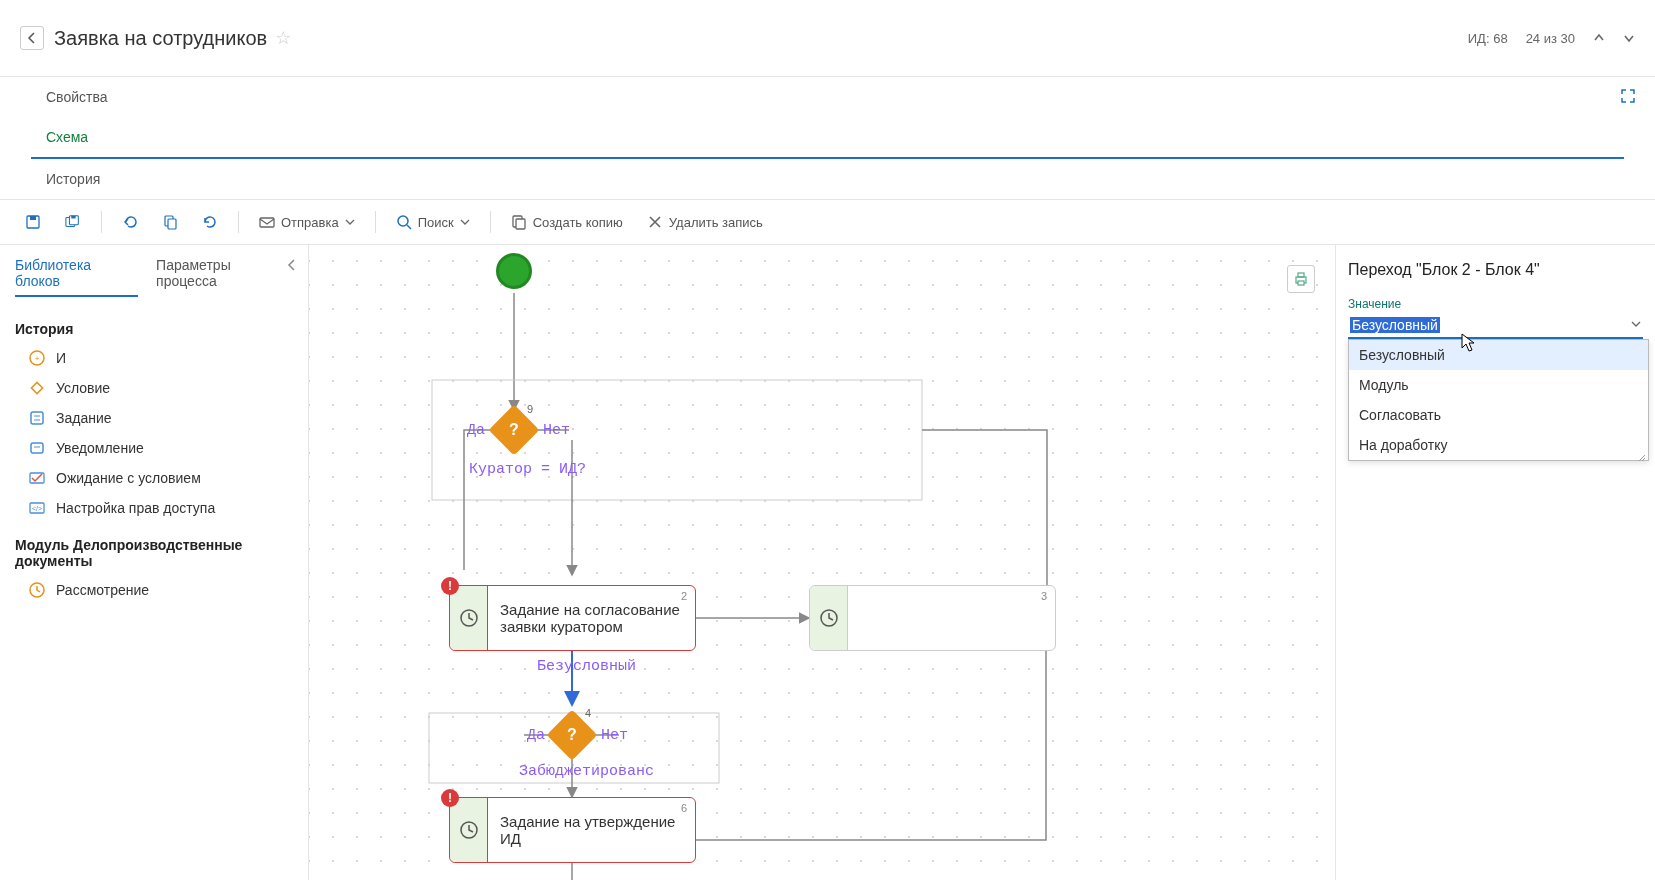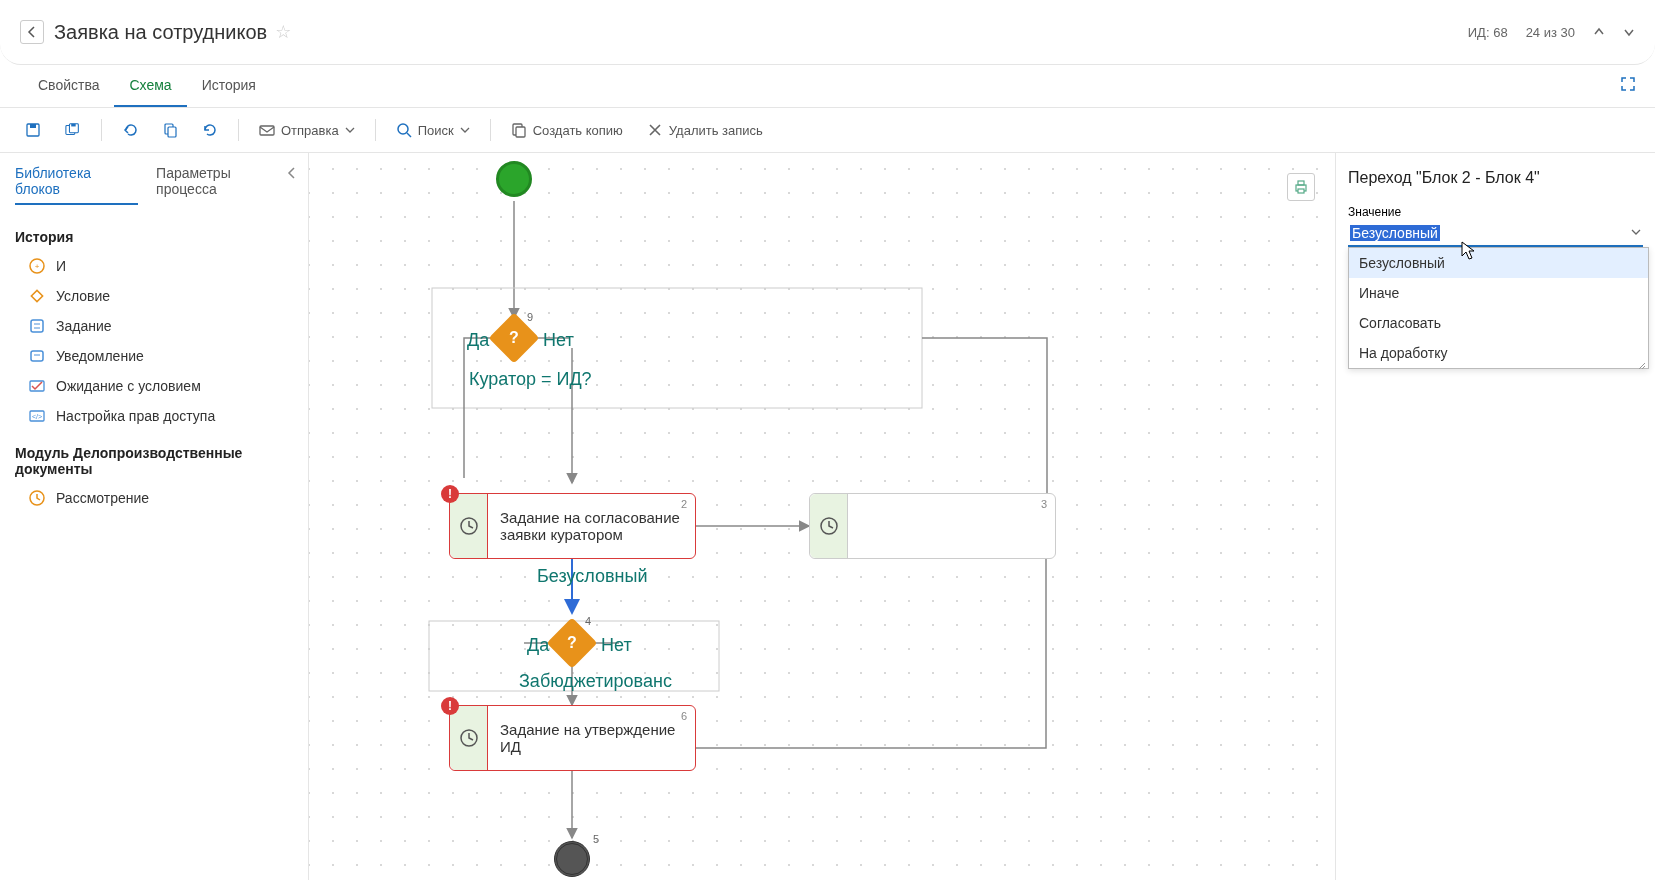--- a/index.html
+++ b/index.html
@@ -1,27 +1,27 @@
 <!DOCTYPE html>
 <html><head>
 <meta charset="utf-8">
 <style>
 * { box-sizing: border-box; margin: 0; padding: 0; font-family: -apple-system, BlinkMacSystemFont, "Segoe UI", Arial, sans-serif; }
 body { background: #fff; color: #333; font-size: 14px; width: 1655px; height: 880px; overflow: hidden; position: relative; }
 
 
-.header { display: flex; align-items: center; padding: 20px 20px; border-bottom: 1px solid #e5e5e5; border-radius: 21px; }
+.header { display: flex; align-items: center; padding: 26px 20px; border-bottom: 1px solid #e5e5e5; }
 .back-btn { width: 24px; height: 24px; border: 1px solid #ccc; border-radius: 3px; display: flex; align-items: center; justify-content: center; margin-right: 10px; cursor: pointer; }
 .title { font-size: 20px; font-weight: 400; color: #333; }
 .star-icon { color: #ccc; margin-left: 8px; font-size: 18px; cursor: pointer; }
 .header-right { margin-left: auto; display: flex; align-items: center; gap: 18px; color: #666; font-size: 13px; }
 .hdr-icon-btn { cursor: pointer; color: #666; }
 
 
-.tabs { display: flex; padding: 0 23px; border-bottom: 1px solid #e5e5e5; position: relative; }
+.tabs { display: flex; padding: 0 31px; border-bottom: 1px solid #e5e5e5; position: relative; flex-direction: column; }
 .tab { padding: 12px 15px; cursor: pointer; color: #555; font-size: 14px; }
 .tab.active { color: #15803d; border-bottom: 2px solid #1e70bf; }
 .expand-icon { position: absolute; right: 20px; top: 12px; color: #1e70bf; cursor: pointer; }
 
 
 .toolbar { display: flex; align-items: center; padding: 8px 15px; border-bottom: 1px solid #e5e5e5; gap: 4px; }
 .tb-btn { padding: 6px 10px; display: flex; align-items: center; gap: 6px; cursor: pointer; color: #555; font-size: 13px; border-radius: 3px; }
 .tb-sep { width: 1px; height: 22px; background: #ddd; margin: 0 6px; }
 .tb-icon { width: 16px; height: 16px; display: inline-flex; align-items: center; justify-content: center; }
 
@@ -47,27 +47,27 @@
 .diamond { position: absolute; width: 36px; height: 36px; background: #e8921a; transform: rotate(45deg); border-radius: 4px; display: flex; align-items: center; justify-content: center; }
 .diamond-q { transform: rotate(-45deg); color: #fff; font-weight: bold; font-size: 16px; }
 .end-circle { position: absolute; width: 36px; height: 36px; background: #555; border: 3px double #333; border-radius: 50%; }
 .task-box { position: absolute; background: #fff; border: 1px solid #ccc; border-radius: 6px; display: flex; align-items: stretch; overflow: visible; }
 .task-box.error { border-color: #d93a3a; }
 .task-icon-col { width: 38px; background: #e8f3e1; display: flex; align-items: center; justify-content: center; border-right: 1px solid #ccc; border-radius: 6px 0 0 6px; }
 .task-box.error .task-icon-col { border-right-color: #d93a3a; }
 .task-text { padding: 10px 12px; font-size: 15px; color: #333; flex: 1; display: flex; align-items: center; }
 .task-num { position: absolute; top: 4px; right: 8px; font-size: 11px; color: #888; }
 .err-badge { position: absolute; left: -9px; top: -9px; width: 18px; height: 18px; background: #d93a3a; border-radius: 50%; color: #fff; font-size: 12px; font-weight: bold; display: flex; align-items: center; justify-content: center; }
-.flow-label { position: absolute; font-size: 18px; color: #0f766e; background: transparent; }
+.flow-label { position: absolute; font-size: 15px; color: #8b5cf6; background: transparent; font-family: Liberation Mono, monospace; }
 .small-num { position: absolute; font-size: 11px; color: #666; }
 
 
 .rpanel { width: 320px; border-left: 1px solid #e5e5e5; padding: 16px 12px; position: relative; }
 .rpanel-title { font-size: 16px; color: #222; margin-bottom: 18px; }
-.field-label { font-size: 12px; color: #000000; margin-bottom: 2px; }
+.field-label { font-size: 12px; color: #0f766e; margin-bottom: 2px; }
 .select-box { position: relative; }
 .select-input { width: 100%; border: none; border-bottom: 2px solid #1e70bf; padding: 4px 20px 4px 2px; font-size: 14px; outline: none; }
 .select-input .sel-text { background: #2e6bd6; color: #fff; padding: 0 2px; }
 .chev { position: absolute; right: 2px; top: 6px; color: #666; pointer-events: none; }
 .dropdown { position: absolute; left: 0; right: -6px; top: 26px; background: #fff; border: 1px solid #bbb; box-shadow: 0 2px 6px rgba(0,0,0,0.12); z-index: 10; }
 .dd-item { padding: 7px 10px; font-size: 14px; color: #333; cursor: pointer; }
 .dd-item.hover { background: #e3efff; }
 .resize-grip { position: absolute; right: 2px; bottom: -2px; width: 10px; height: 10px; }
 
 .cursor { position: absolute; pointer-events: none; z-index: 100; }
@@ -406,21 +406,21 @@
     <div class="field-label">Значение</div>
     <div class="select-box">
       <div class="select-input"><span class="sel-text">Безусловный</span></div>
       <span class="chev">
           <svg width="10" height="10" viewBox="0 0 10 10">
             <path d="M1 3 L5 7 L9 3" stroke="#666" stroke-width="1.3" fill="none"></path>
           </svg>
         </span>
       <div class="dropdown">
         <div class="dd-item hover">Безусловный</div>
-        <div class="dd-item">Иначе</div>
+        <div class="dd-item">Модуль</div>
         <div class="dd-item">Согласовать</div>
         <div class="dd-item">На доработку</div>
         <div class="resize-grip">
           <svg width="10" height="10">
               <path d="M9 3 L3 9 M9 6 L6 9" stroke="#999" stroke-width="1"></path>
             </svg>
         </div>
       </div>
     </div>
 

